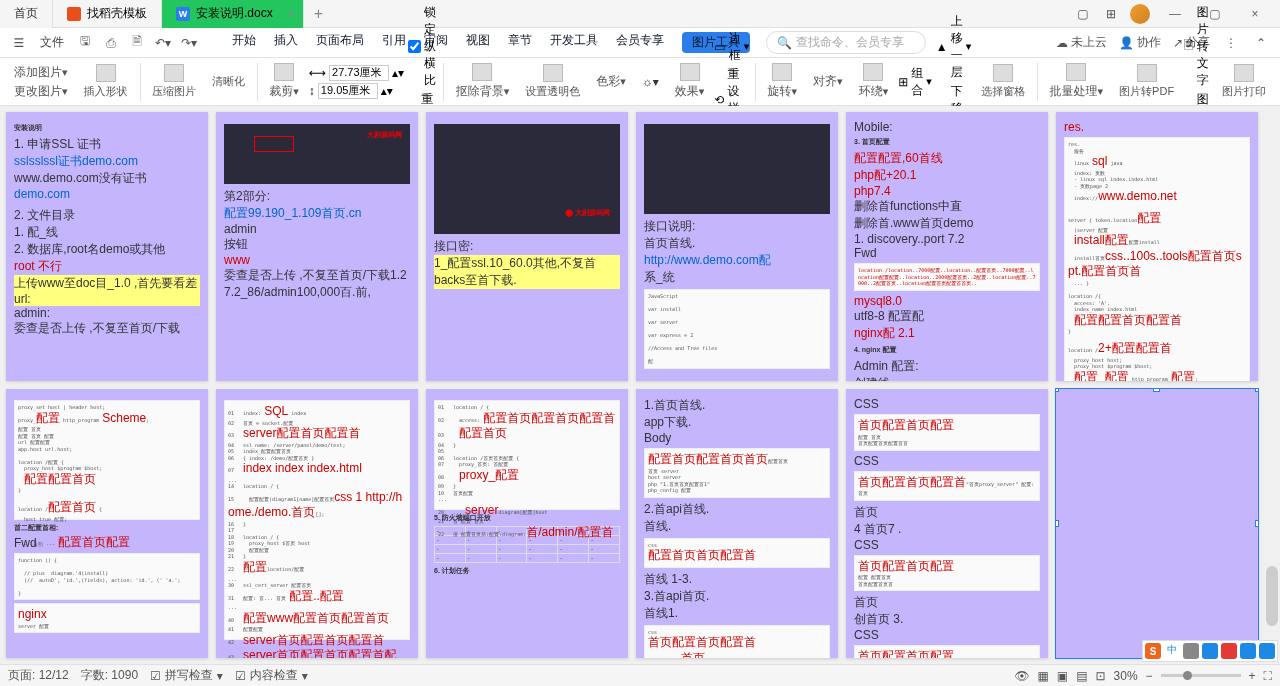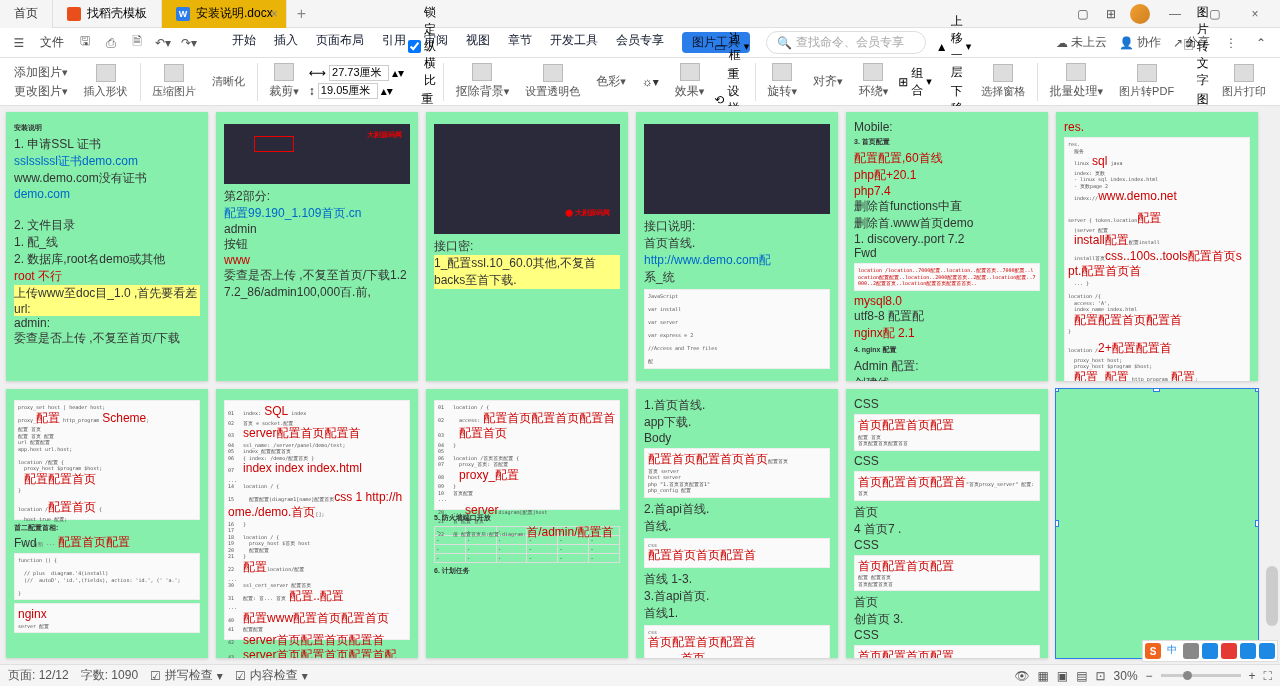--- a/index.html
+++ b/index.html
@@ -2,21 +2,21 @@
 <html><head>
 <meta charset="utf-8">
 <style>
 *{margin:0;padding:0;box-sizing:border-box;font-family:"Microsoft YaHei",sans-serif;font-size:12px}
 body{background:#fff;width:1280px;height:686px;overflow:hidden;position:relative}
 .titlebar{height:28px;background:#f5f5f5;display:flex;align-items:center;border-bottom:1px solid #e0e0e0}
 .tab{height:28px;padding:0 14px;display:flex;align-items:center;gap:6px;cursor:pointer;border-right:1px solid #e0e0e0}
 .tab.home{background:#f5f5f5;color:#333}
 .tab.orange-icon::before{content:"";width:14px;height:14px;background:#e94e1b;display:inline-block;border-radius:2px}
 .tab.doc-icon::before{content:"W";width:14px;height:14px;background:#2b7de9;color:#fff;display:inline-flex;align-items:center;justify-content:center;font-size:9px;border-radius:2px;font-weight:bold}
-.tab.active{background:#eab308;padding-right:13px;position:relative}
+.tab.active{background:#22c55e;padding-right:30px;position:relative}
 .tab.active::after{content:"×";position:absolute;right:8px;color:#888}
 .tab.active .modified{position:absolute;right:22px;color:#888;font-size:14px}
 .tab-plus{padding:0 10px;color:#888;font-size:16px;cursor:pointer}
 .titlebar-right{margin-left:auto;display:flex;align-items:center;gap:10px;padding-right:10px}
 .win-btn{width:30px;text-align:center;color:#666;cursor:pointer}
 .avatar{width:20px;height:20px;border-radius:50%;background:linear-gradient(135deg,#f0a030,#d08020)}
 .menubar{height:30px;display:flex;align-items:center;padding:0 10px;gap:4px;border-bottom:1px solid #e0e0e0}
 .menu-left{display:flex;align-items:center;gap:8px}
 .menu-icon{width:18px;height:18px;display:inline-flex;align-items:center;justify-content:center;color:#555;cursor:pointer}
 .menu-file{color:#404040;cursor:pointer;padding:0 4px}
@@ -28,21 +28,21 @@
 .menu-right-item{display:flex;align-items:center;gap:3px;cursor:pointer}
 .ribbon{height:48px;display:flex;align-items:center;padding:4px 8px;border-bottom:1px solid #e0e0e0;gap:4px}
 .rgroup{display:flex;flex-direction:column;align-items:center;gap:2px;padding:0 6px;color:#333;cursor:pointer}
 .rlabel{font-size:11px;color:#555;white-space:nowrap}
 .ricon{width:20px;height:18px;background:#ddd;border:1px solid #bbb}
 .sep{width:1px;height:38px;background:#e0e0e0;margin:0 2px}
 .dim-input{width:60px;border:1px solid #ccc;font-size:11px;padding:1px 2px}
 .dim-stack{display:flex;flex-direction:column;gap:2px}
 .chk{display:flex;align-items:center;gap:3px;font-size:11px}
 .workspace{position:absolute;top:106px;left:0;right:16px;bottom:22px;background:#f0f0f0;overflow:hidden;padding:6px;display:grid;grid-template-columns:repeat(6,1fr);grid-template-rows:1fr 1fr;gap:8px}
-.page{background:#86efac;box-shadow:0 1px 3px rgba(0,0,0,0.15);padding:8px;font-size:6px;color:#333;overflow:hidden;position:relative}
+.page{background:#c4b5fd;box-shadow:0 1px 3px rgba(0,0,0,0.15);padding:8px;font-size:6px;color:#333;overflow:hidden;position:relative}
 .page h4{font-size:7px;margin:3px 0}
 .page .red{color:#c00}
 .page .blue{color:#06c}
 .page .hl{background:#ffff80}
 .thumb-dark{background:#2a2a3a;height:60px;margin:4px 0;position:relative}
 .thumb-dark.tall{height:110px}
 .thumb-dark.med{height:90px}
 .thumb-dark .redbox{position:absolute;border:1px solid #e00;width:40px;height:16px;top:12px;left:30px}
 .thumb-dark .redtext{position:absolute;color:#e00;font-size:7px;font-weight:bold}
 .codeblock{background:#fafafa;border:1px solid #eee;padding:3px;margin:3px 0;font-family:monospace;font-size:5px;line-height:1.3;color:#555;white-space:pre-wrap;word-break:break-all}
@@ -252,21 +252,21 @@
     </div>
 </div>
 
 <div class="workspace">
   <div class="page">
     <h4>安装说明</h4>
     <p>1. 申请SSL 证书</p>
     <p class="blue">sslsslssl证书demo.com</p>
     <p>www.demo.com没有证书</p>
     <p class="blue">demo.com</p>
-    <p style="margin-top:16px">2. 文件目录</p>
+    <p style="margin-top:6px">2. 文件目录</p>
     <p>1. 配_线</p>
     <p>2. 数据库,root名demo或其他</p>
     <p class="red">root 不行</p>
     <p class="hl">上传www至doc目_1.0 ,首先要看差url:</p>
     <p>admin:</p>
     <p>委查是否上传 ,不复至首页/下载</p>
   </div>
   <div class="page">
     <div class="thumb-dark">
         <div class="redbox"></div>

